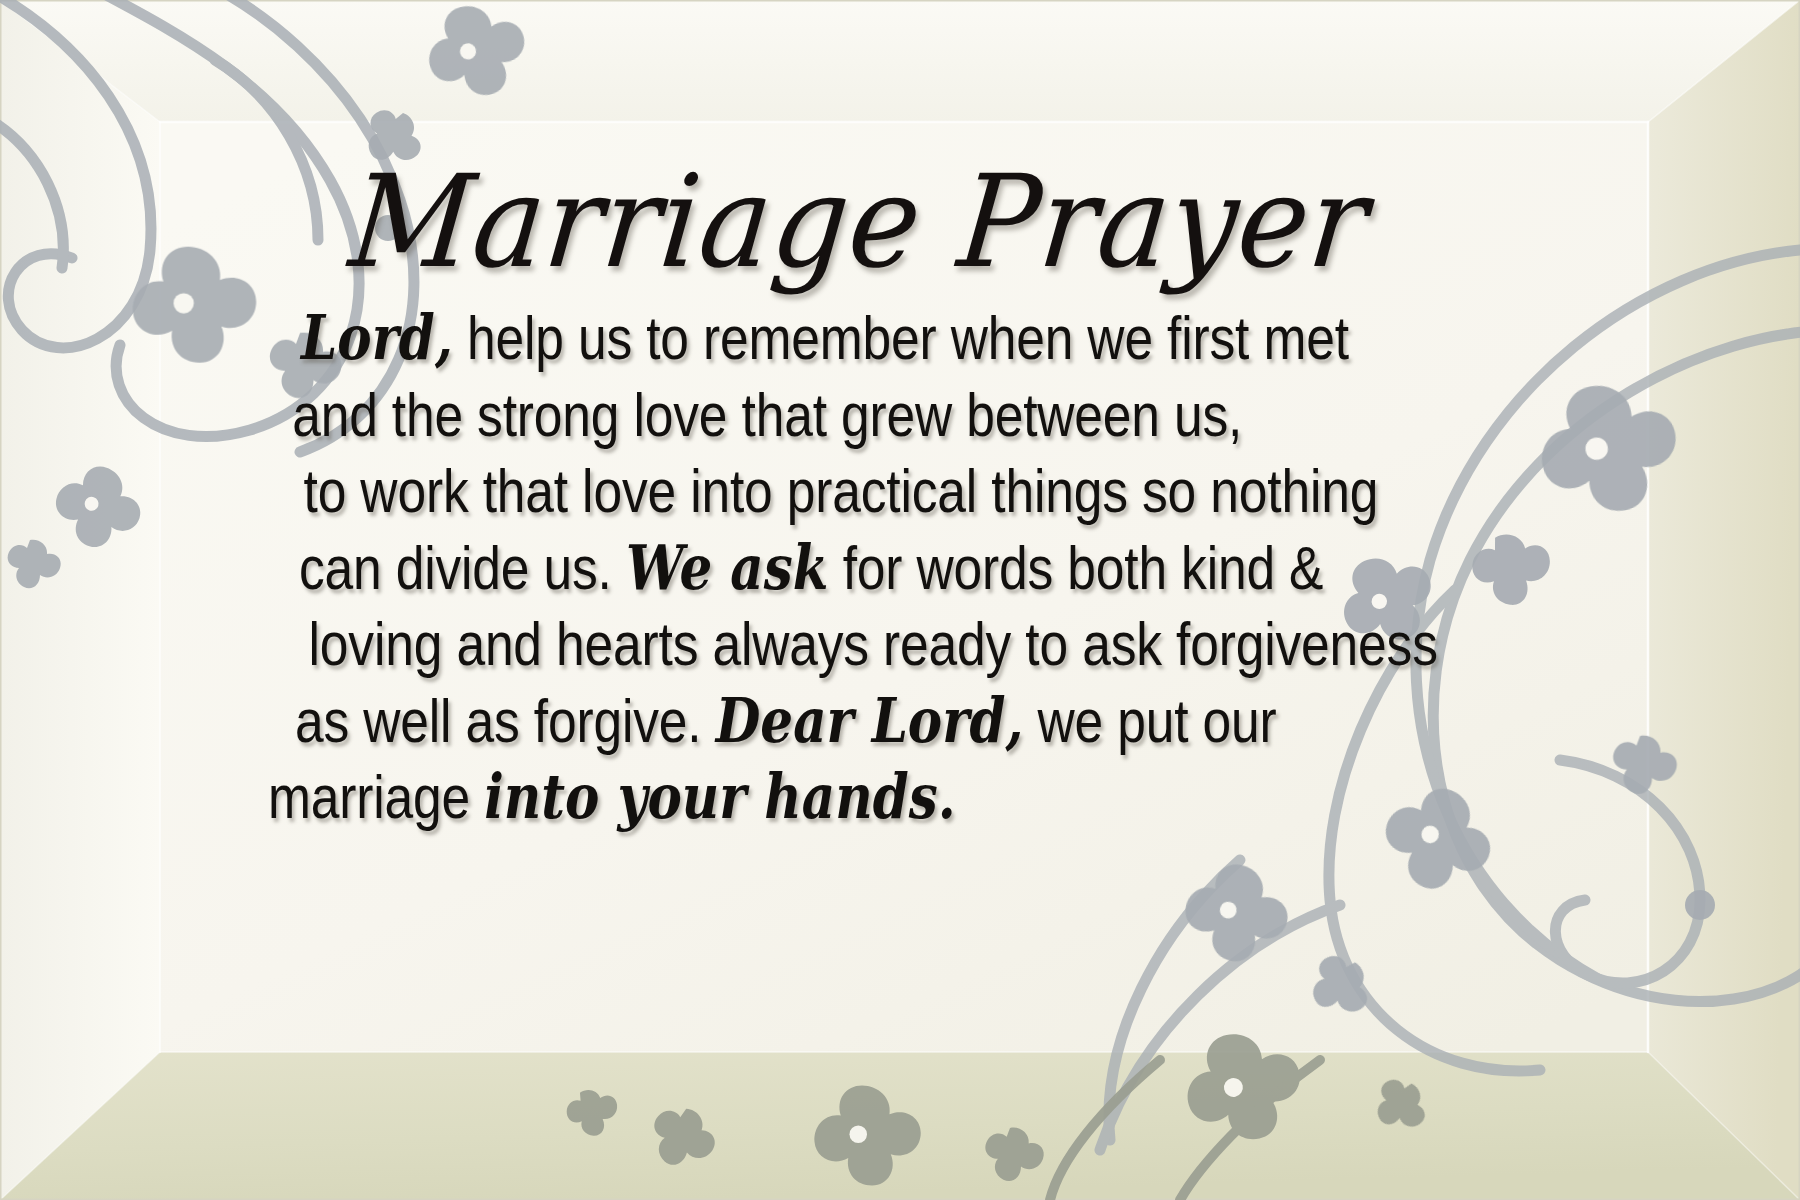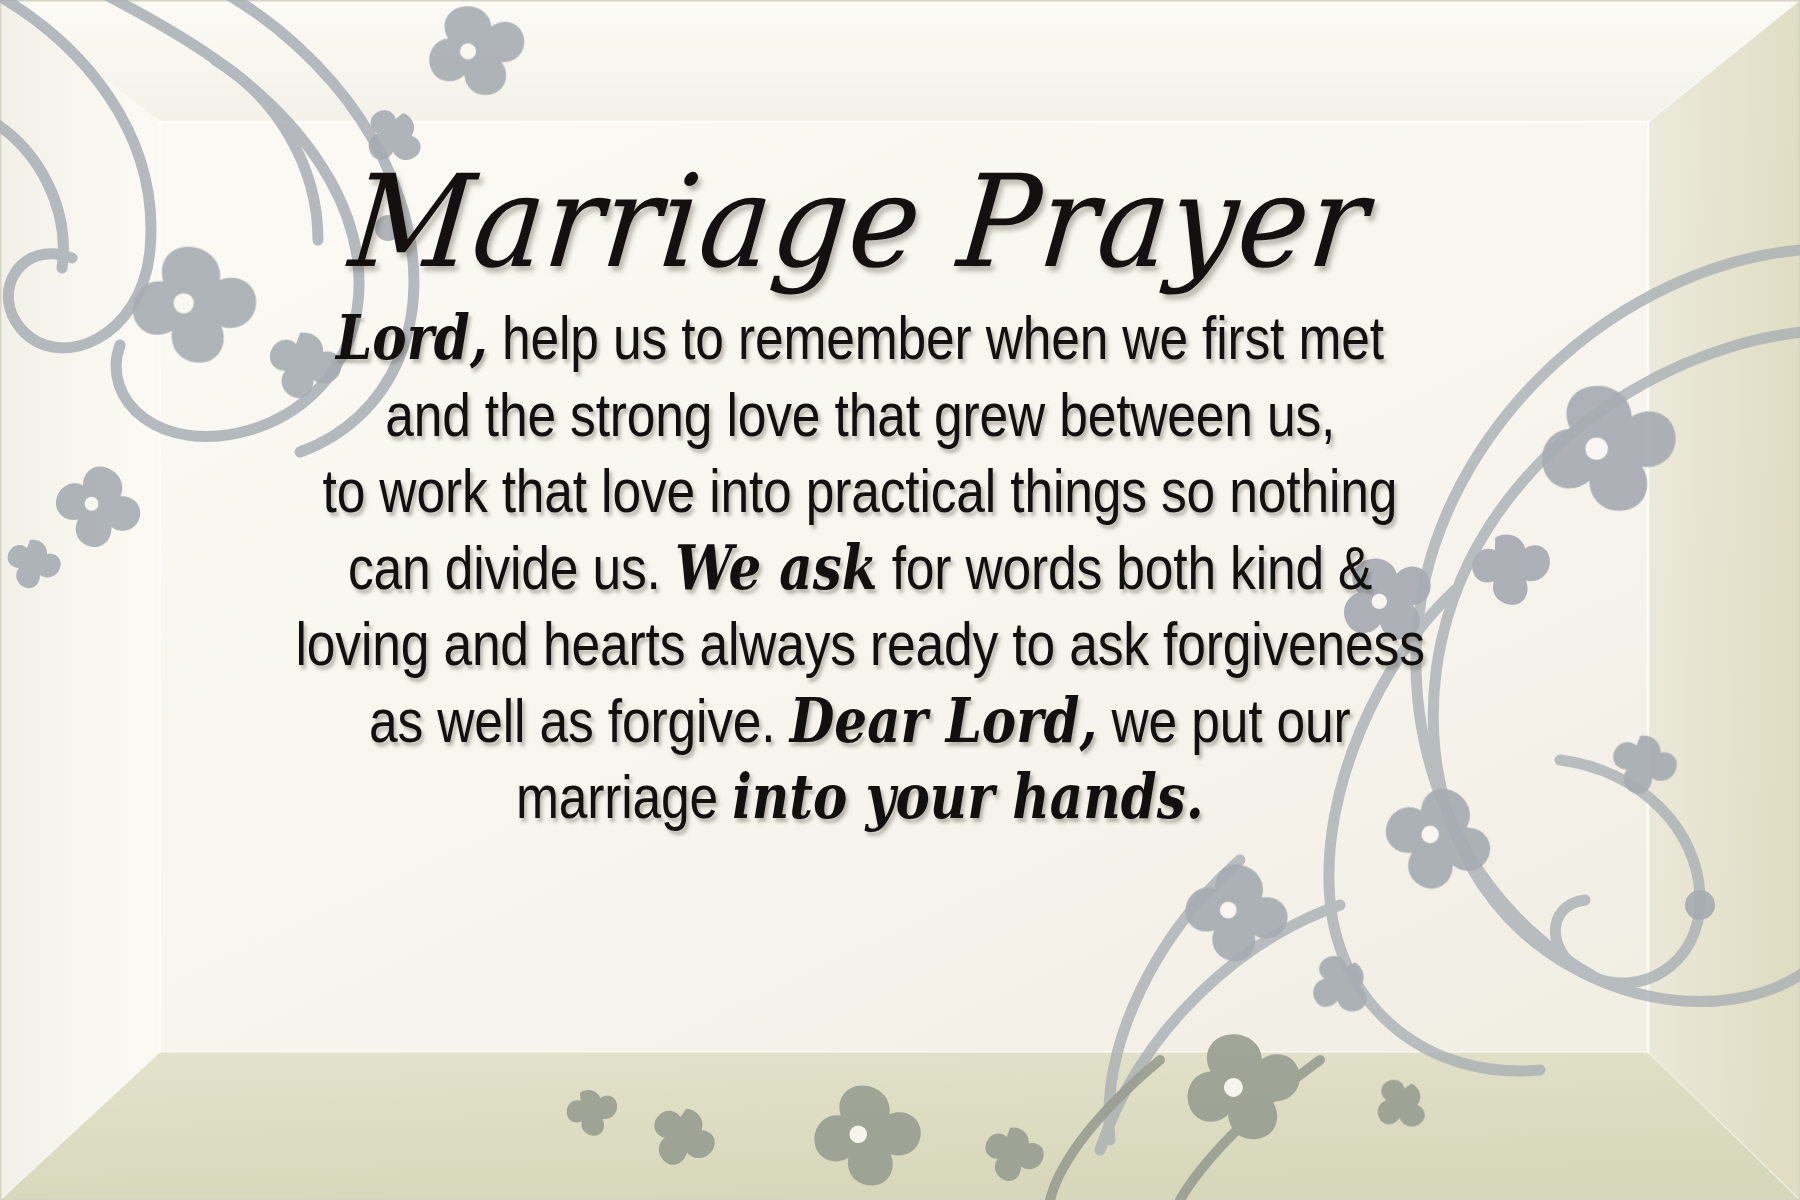--- a/index.html
+++ b/index.html
@@ -59,21 +59,21 @@
     transform-origin: center;
     text-shadow: 4px 5px 5px rgba(90,85,75,0.40);
     white-space: nowrap;
   }
 
   #body-lines {
     margin-top: 14px;
     width: 1310px;
     display: flex;
     flex-direction: column;
-    align-items: center;
+    align-items: flex-start;
   }
 
   .line {
     font-family: "Liberation Sans", sans-serif;
     font-weight: 400;
     font-size: 61px;
     line-height: 1.255;
     color: #12100e;
     white-space: nowrap;
     transform: scaleX(0.845);

